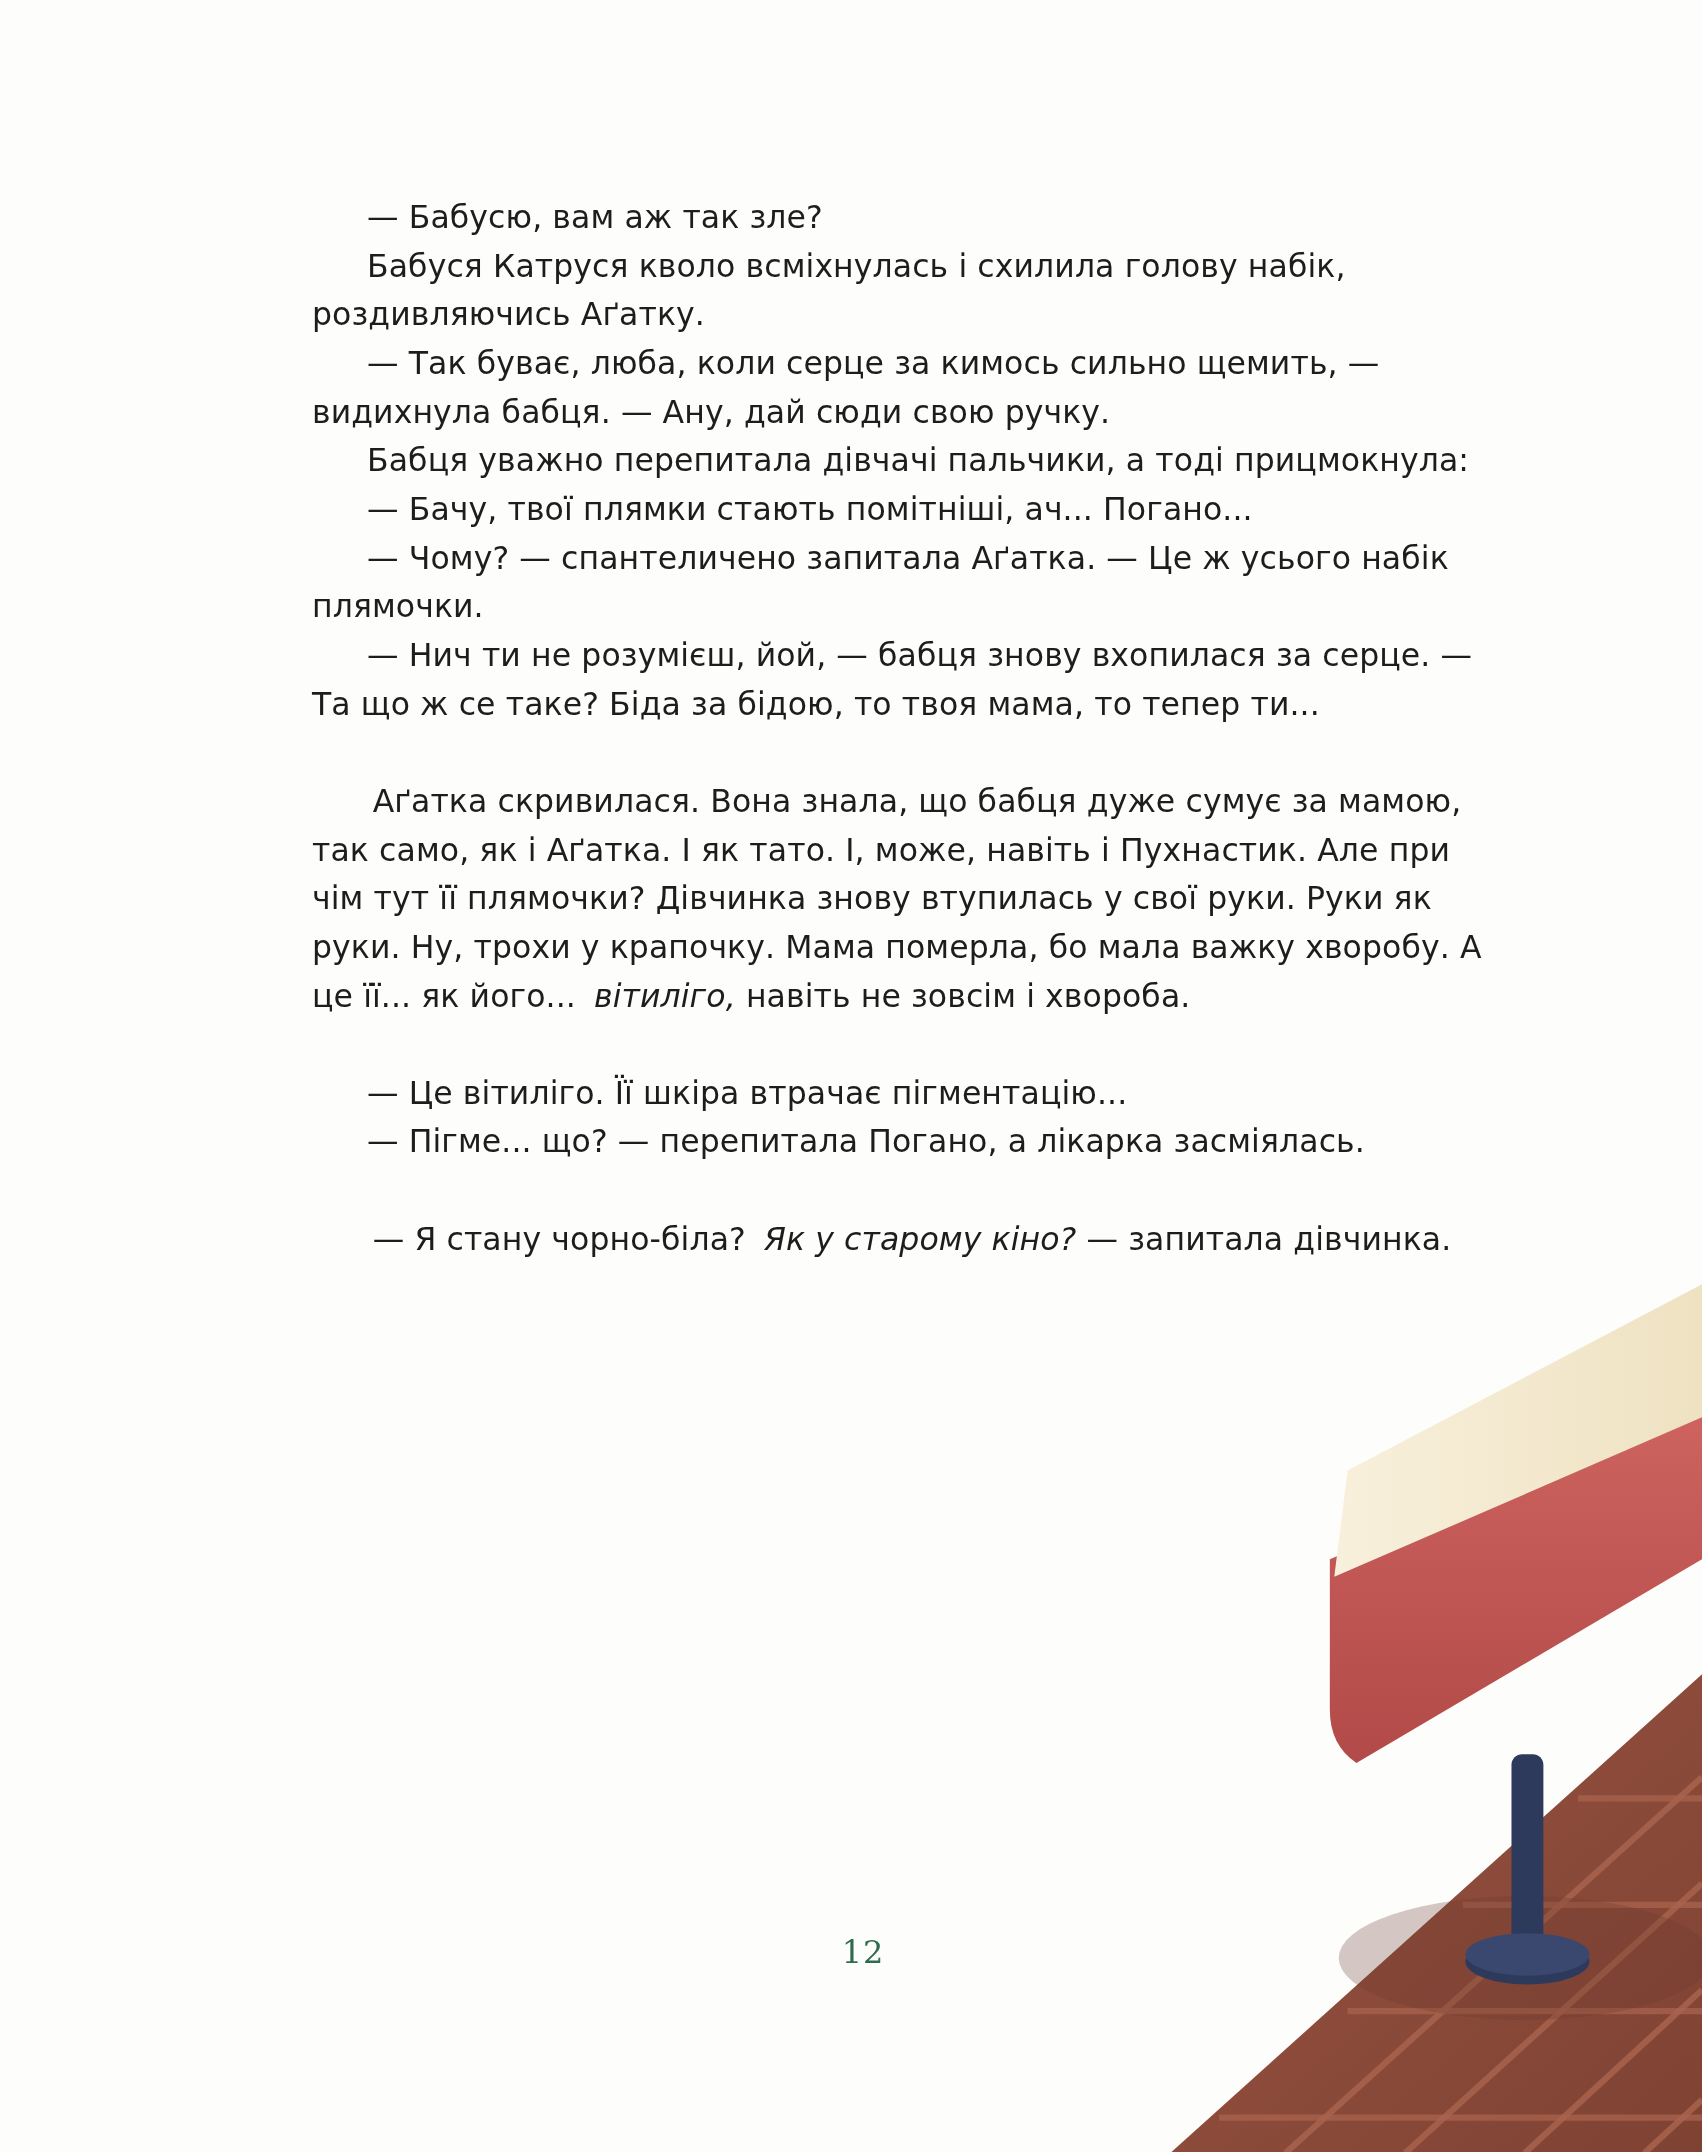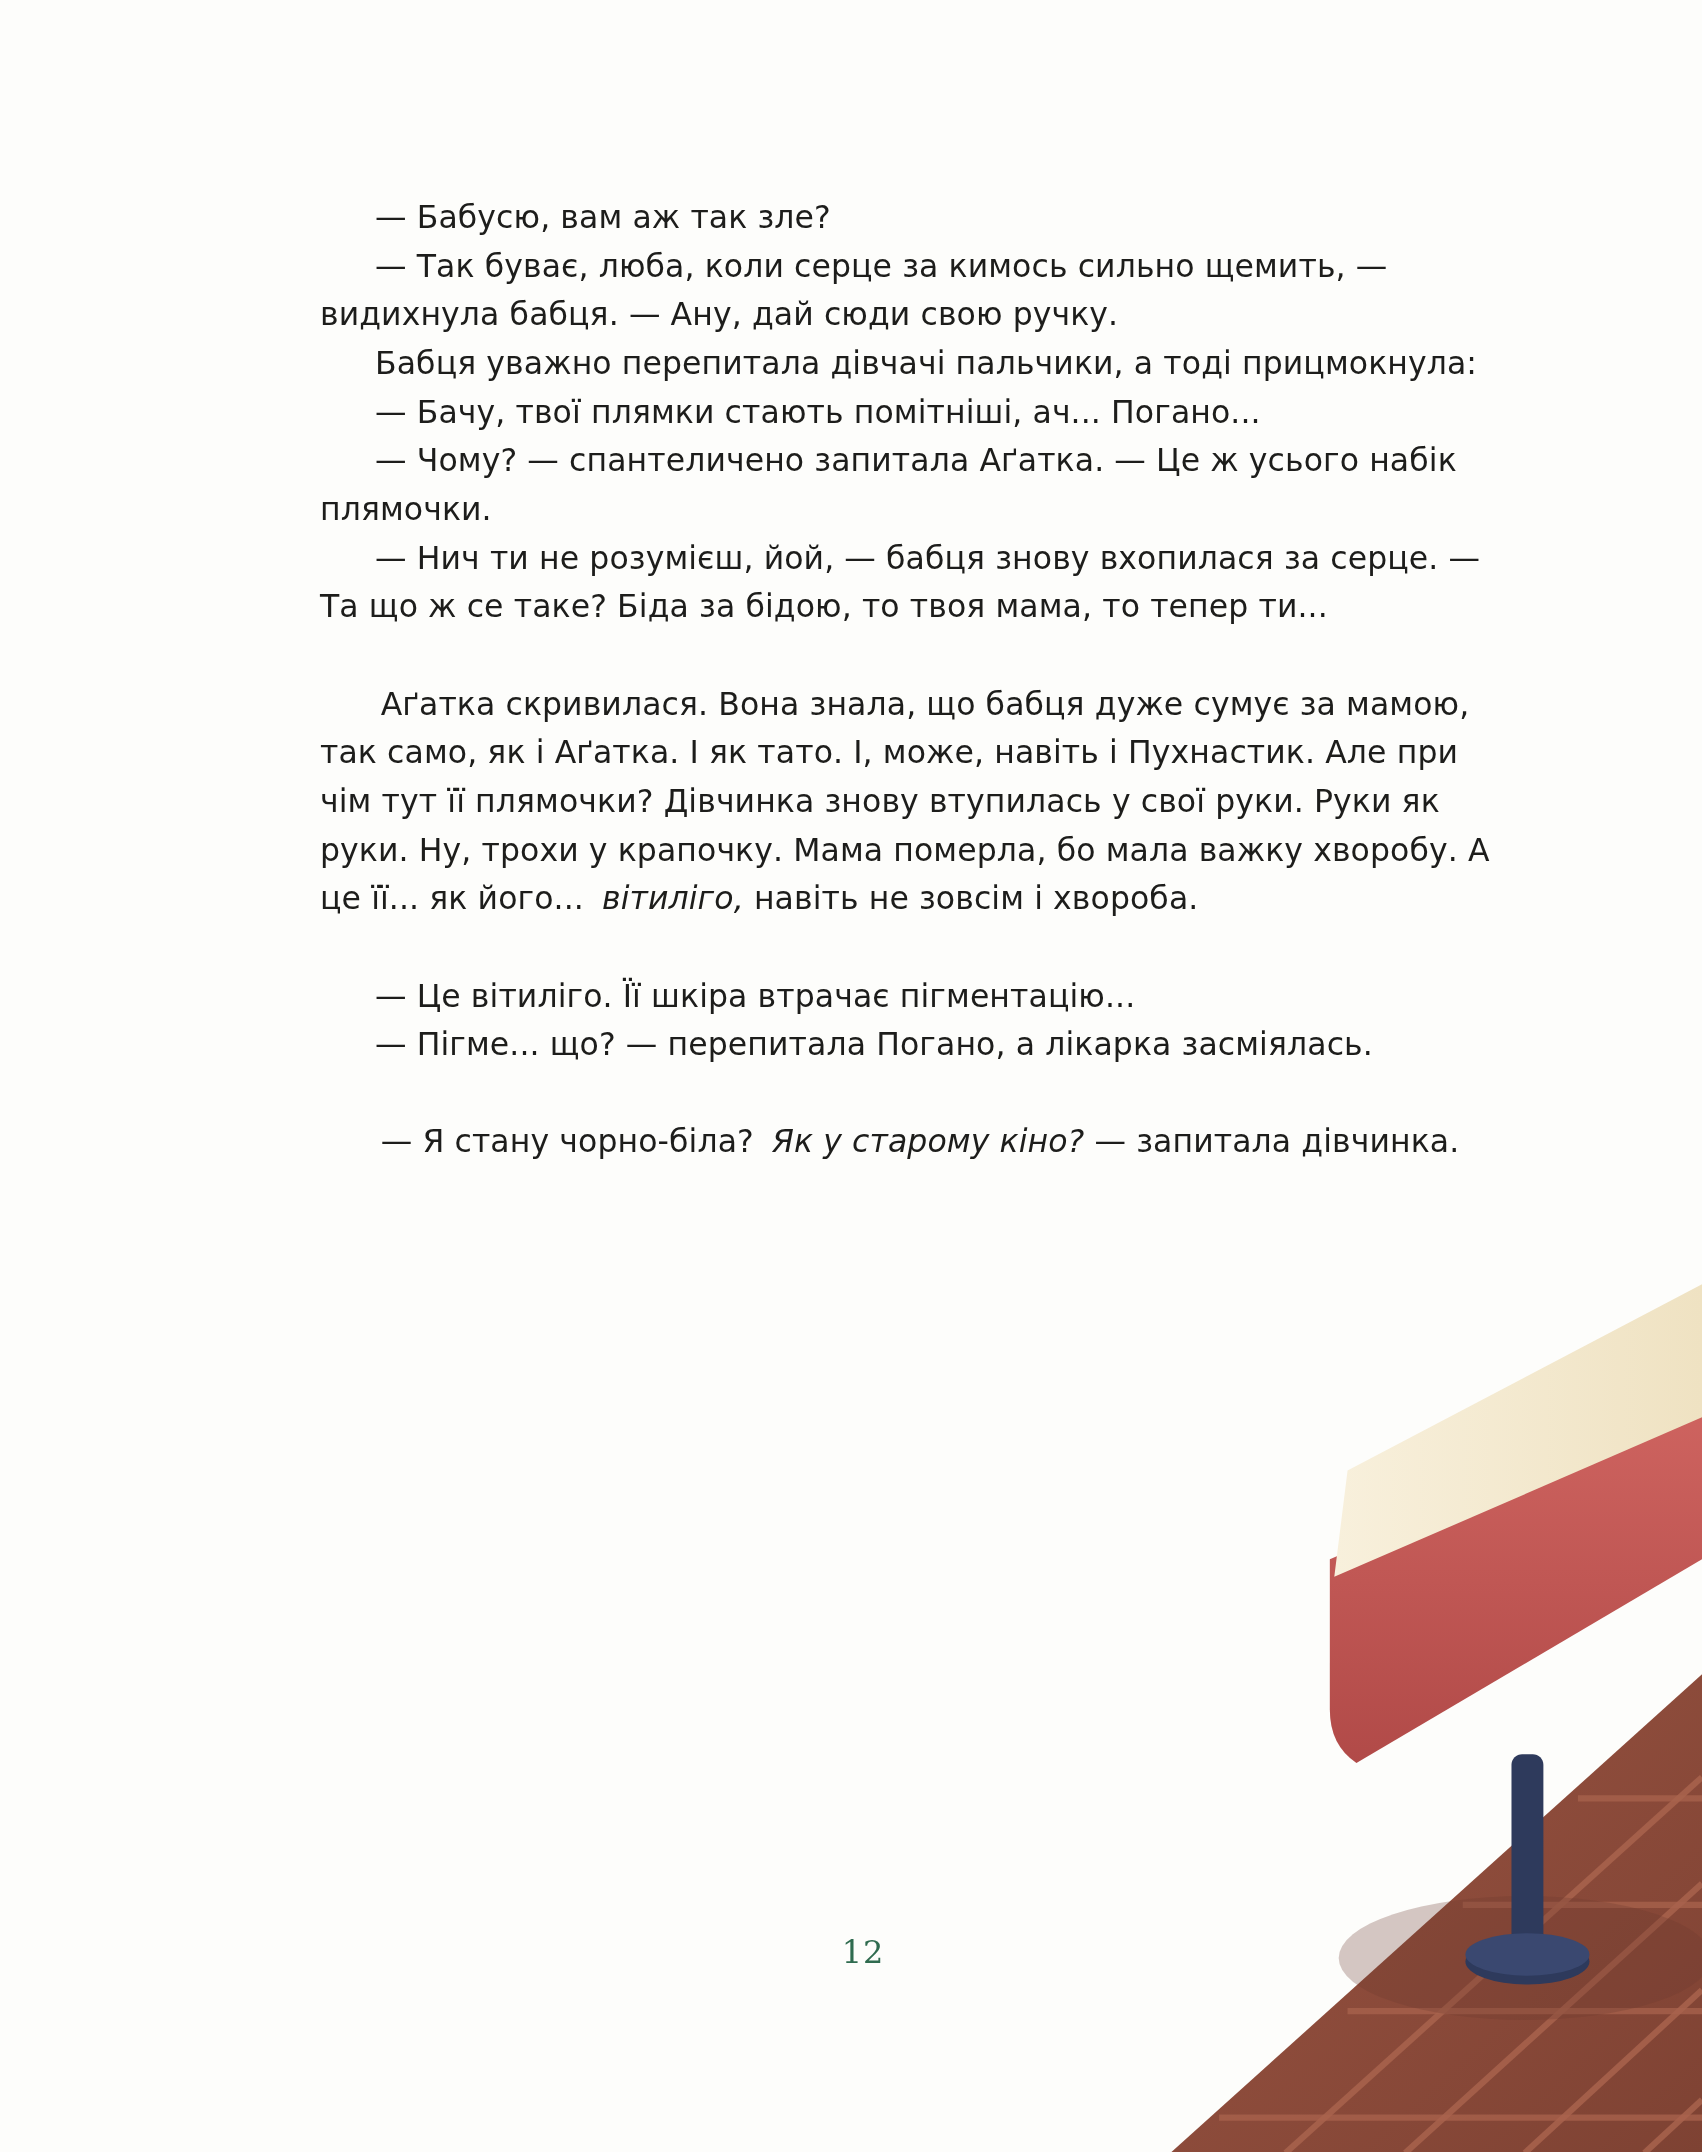--- a/index.html
+++ b/index.html
@@ -31,21 +31,21 @@
   }
   .illustration svg {
     display: block;
     width: 100%;
     height: 100%;
   }
 
   
   .text-column {
     position: absolute;
-    left: 320px;
+    left: 312px;
     top: 193px;
     width: 1170px;
   }
   .para {
     margin: 0;
     font-size: 31.5px;
     line-height: 1.545;
     color: #1d1d1b;
     letter-spacing: 0.1px;
     text-align: left;
@@ -125,20 +125,21 @@
       </g>
 
       <g>
         <path d="M 320 330 L 720 120 L 720 270 L 305 450 Z" fill="url(#topGrad)"></path>
       </g>
     </svg>
   </div>
 
   <div class="text-column">
     <p class="para indent">— Бабусю, вам аж так зле?</p>
+    <p class="para indent">Бабуся Катруся кволо всміхнулась і схилила голову набік, роздивляючись Аґатку.</p>
     <p class="para indent">— Так буває, люба, коли серце за кимось сильно щемить, — видихнула бабця. — Ану, дай сюди свою ручку.</p>
     <p class="para indent">Бабця уважно перепитала дівчачі пальчики, а тоді прицмокнула:</p>
     <p class="para indent">— Бачу, твої плямки стають помітніші, ач... Погано...</p>
     <p class="para indent">— Чому? — спантеличено запитала Аґатка. — Це ж усього набік плямочки.</p>
     <p class="para indent">— Нич ти не розумієш, йой, — бабця знову вхопилася за серце. — Та що ж се таке? Біда за бідою, то твоя мама, то тепер ти...</p>
     <p class="para indent">
       <span>Аґатка скривилася. Вона знала, що бабця дуже сумує за мамою, так само, як і Аґатка. І як тато. І, може, навіть і Пухнастик. Але при чім тут її плямочки? Дівчинка знову втупилась у свої руки. Руки як руки. Ну, трохи у крапочку. Мама померла, бо мала важку хворобу. А це її... як його... <em>вітиліго,</em> навіть не зовсім і хвороба.</span>
     </p>
     <p class="para indent">— Це вітиліго. Її шкіра втрачає пігментацію...</p>
     <p class="para indent">— Пігме... що? — перепитала Погано, а лікарка засміялась.</p>

